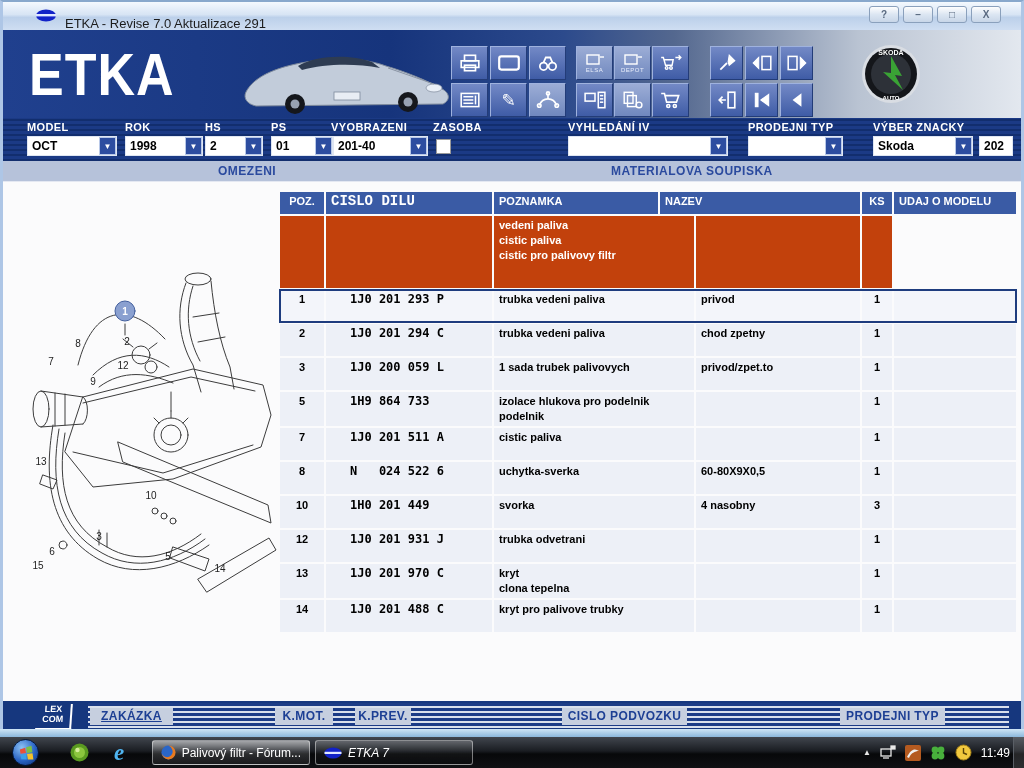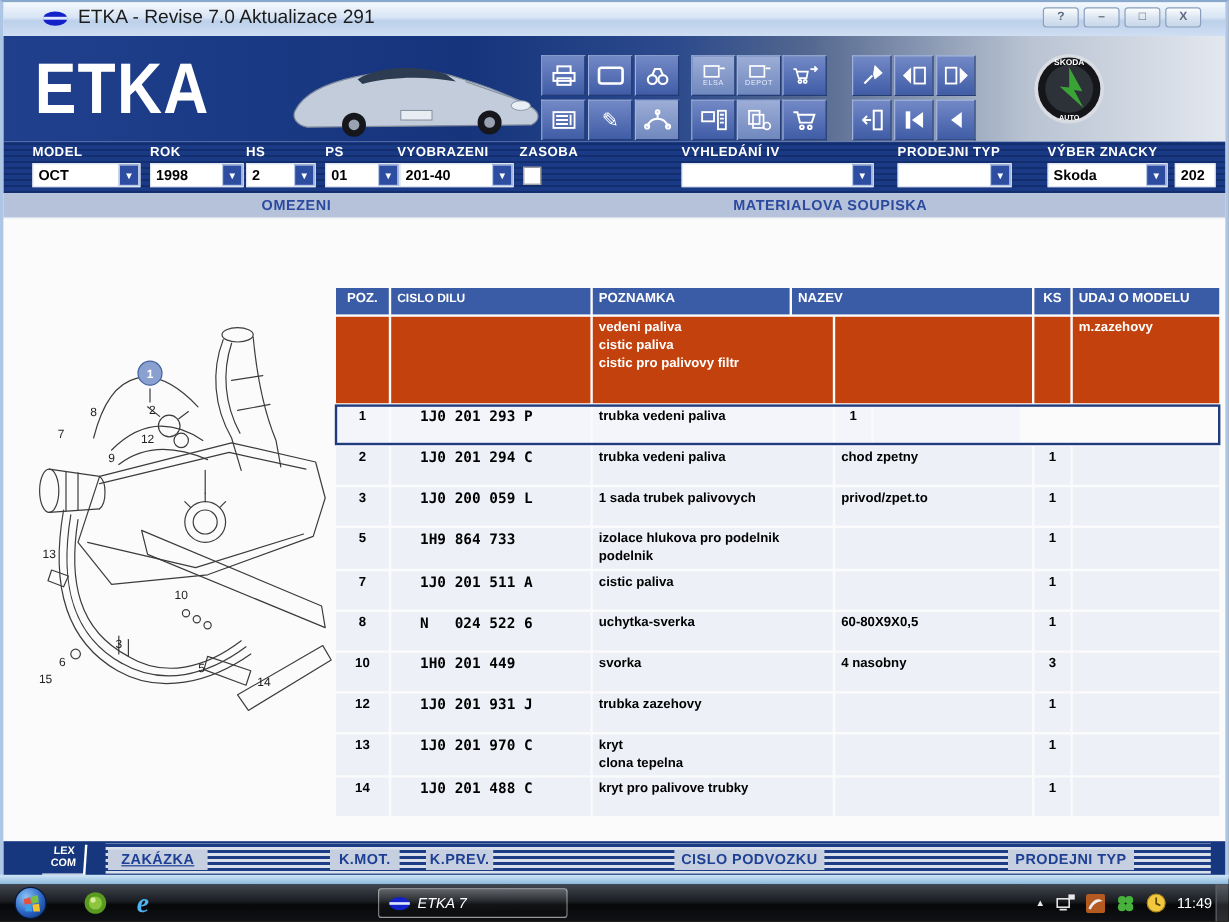--- a/index.html
+++ b/index.html
@@ -8,21 +8,21 @@
   .abs{position:absolute;}
 
   
   #window{position:absolute;left:0;top:0;width:1024px;height:732px;background:#fafafa;
           border-left:3px solid #aec6e6;border-right:3px solid #aec6e6;border-top:2px solid #88a8cc;box-sizing:border-box;}
   
   #titlebar{position:absolute;left:0;top:0;right:0;height:28px;
             background:linear-gradient(#f4f9fe,#d7e4f4 45%,#bcd0ea 55%,#cfdef2);
             border-bottom:1px solid #8fa8c8;}
   #title-icon{position:absolute;left:32px;top:7px;width:22px;height:13px;}
-  #title-text{position:absolute;left:62px;top:4px;font-size:16px;color:#1c1c1c;}
+  #title-text{position:absolute;left:62px;top:14px;font-size:13px;color:#1c1c1c;}
   .winbtn{position:absolute;top:4px;width:30px;height:17px;border:1px solid #8aa0bc;border-radius:3px;
           background:linear-gradient(#fefefe,#dce6f2 50%,#c8d6e8);color:#5a6a80;
           font-size:10px;font-weight:bold;text-align:center;line-height:16px;box-sizing:border-box;}
   
   #header{position:absolute;left:0;top:28px;right:0;height:88px;
           background:linear-gradient(90deg,#20408e 0%,#16347c 38%,#2c4a8c 55%,#54688f 66%,#b9c3d2 84%,#e3e8ef 100%);overflow:hidden;}
   #brand{position:absolute;left:26px;top:10px;font-size:52px;font-weight:bold;color:#fff;
          letter-spacing:1px;font-family:"Liberation Sans",sans-serif;transform:scaleY(1.15);transform-origin:top;}
   #car{position:absolute;left:235px;top:8px;}
   .tile{position:absolute;width:37px;height:34px;background:linear-gradient(#7389c6,#3f5ca6);
@@ -51,21 +51,21 @@
   .prow{display:flex;margin-bottom:2px;}
   .pcell{margin-right:2px;box-sizing:border-box;background:#edf0f7;padding:2px 5px;
          font-size:11px;font-weight:bold;color:#000;line-height:15px;}
   .pcell:last-child{margin-right:0;}
   .c-poz{width:44px;text-align:center;}
   .c-cislo{width:166px;font-family:"DejaVu Sans Mono",monospace;font-size:12px;white-space:pre;padding-left:24px;}
   .c-nazev{width:200px;}
   .c-pozn{width:164px;}
   .c-ks{width:30px;text-align:center;padding-left:2px;padding-right:2px;}
   .c-udaj{width:122px;}
-  .hrow .pcell{background:#3a5ba5;color:#fff;height:22px;padding-top:3px;line-height:13px;margin-top:48px;}
+  .hrow .pcell{background:#3a5ba5;color:#fff;height:22px;padding-top:3px;line-height:13px;}
   .grow .pcell{background:#c2410c;color:#fff;min-height:72px;}
   .drow .pcell{min-height:32px;}
   .prow.selected{outline:2px solid #1e3c7e;outline-offset:-1px;}
   .prow.selected .pcell{background:#f3f5fa;}
   
   #diagram{position:absolute;left:20px;top:65px;}
   #diagram path,#diagram ellipse,#diagram line,#diagram circle,#diagram polyline,#diagram polygon
     {fill:none;stroke:#3c3c3c;stroke-width:1;stroke-linejoin:round;stroke-linecap:round;}
   .dlabel{font-size:10px;fill:#222;font-family:"Liberation Sans",sans-serif;stroke:none;}
   
@@ -411,45 +411,45 @@
           <text x="76" y="293" text-anchor="middle" class="dlabel">3</text>
           <text x="128" y="252" text-anchor="middle" class="dlabel">10</text>
           <text x="145" y="313" text-anchor="middle" class="dlabel">5</text>
           <text x="197" y="325" text-anchor="middle" class="dlabel">14</text>
         </g>
     </svg>
 
     <div id="ptable">
       <div class="prow hrow">
         <div class="pcell c-poz">POZ.</div>
-        <div class="pcell c-cislo" style="font-family:Liberation Sans, sans-serif;font-size:10px;padding-left:5px;">CISLO DILU</div>
+        <div class="pcell c-cislo" style="font-family:Liberation Mono, monospace;font-size:14px;padding-left:5px;">CISLO DILU</div>
         <div class="pcell c-pozn">POZNAMKA</div>
         <div class="pcell c-nazev">NAZEV</div>
         <div class="pcell c-ks">KS</div>
         <div class="pcell c-udaj">UDAJ O MODELU</div>
       </div>
       <div class="prow grow">
         <div class="pcell c-poz"></div>
         <div class="pcell c-cislo"></div>
         <div class="pcell c-nazev">
           <div>vedeni paliva</div>
           <div>cistic paliva</div>
           <div>cistic pro palivovy filtr</div>
         </div>
         <div class="pcell c-pozn"></div>
         <div class="pcell c-ks"></div>
-        <div class="pcell c-udaj">m.zazehovy</div>
       </div>
       <div id="parts-rows">
           <div class="prow drow selected">
             <div class="pcell c-poz">1</div>
             <div class="pcell c-cislo">1J0 201 293 P</div>
             <div class="pcell c-nazev">
               <div>trubka vedeni paliva</div>
             </div>
+            <div class="pcell c-pozn">privod</div>
             <div class="pcell c-ks">1</div>
             <div class="pcell c-udaj"></div>
           </div>
           <div class="prow drow">
             <div class="pcell c-poz">2</div>
             <div class="pcell c-cislo">1J0 201 294 C</div>
             <div class="pcell c-nazev">
               <div>trubka vedeni paliva</div>
             </div>
             <div class="pcell c-pozn">chod zpetny</div>
@@ -504,21 +504,21 @@
               <div>svorka</div>
             </div>
             <div class="pcell c-pozn">4 nasobny</div>
             <div class="pcell c-ks">3</div>
             <div class="pcell c-udaj"></div>
           </div>
           <div class="prow drow">
             <div class="pcell c-poz">12</div>
             <div class="pcell c-cislo">1J0 201 931 J</div>
             <div class="pcell c-nazev">
-              <div>trubka zazehovy</div>
+              <div>trubka odvetrani</div>
             </div>
             <div class="pcell c-pozn"></div>
             <div class="pcell c-ks">1</div>
             <div class="pcell c-udaj"></div>
           </div>
           <div class="prow drow">
             <div class="pcell c-poz">13</div>
             <div class="pcell c-cislo">1J0 201 970 C</div>
             <div class="pcell c-nazev">
               <div>kryt</div>
@@ -569,20 +569,28 @@
       </g>
     </svg>
   </div>
   <svg class="abs" style="left:70px;top:6px;" width="19" height="19" viewBox="0 0 19 19">
     <circle cx="9.5" cy="9.5" r="9" fill="#5a9a20"></circle>
       <circle cx="9.5" cy="9.5" r="5.5" fill="#8cc63e"></circle>
       <circle cx="7.5" cy="7" r="2.2" fill="#d4ec9a"></circle>
   </svg>
   <div class="abs" style="left:114px;top:3px;width:22px;height:24px;font-size:23px;font-weight:bold;font-style:italic;color:#4fb4f0;font-family:'Liberation Serif',serif;">e</div>
 
+  <div class="taskbtn active" style="left:152px;width:158px;">
+    <svg width="17" height="17" viewBox="0 0 17 17">
+      <circle cx="8.5" cy="8.5" r="8" fill="#2a66c8"></circle>
+      <path d="M8.5,0.5 A8,8 0 1 1 1,10 A6.5,6.5 0 0 0 13,5 A7,7 0 0 0 8.5,0.5 Z" fill="#e87a1e"></path>
+      <path d="M14,4 A8,8 0 0 1 8.5,16.5 A8,8 0 0 0 14,4 Z" fill="#f4a82a"></path>
+    </svg>
+    <span>Palivový filtr - Fórum...</span>
+  </div>
   <div class="taskbtn inactive" style="left:315px;width:158px;">
     <svg width="18" height="12" viewBox="0 0 18 12">
       <ellipse cx="9" cy="6" rx="8.5" ry="5.5" fill="#1222c8"></ellipse>
         <rect x="0.5" y="4.8" width="17" height="2.2" fill="#dfe6ff"></rect>
     </svg>
     <span>ETKA 7</span>
   </div>
 
   <div id="tray">
     <span style="font-size:8px;color:#e8e8e8;">▲</span>

